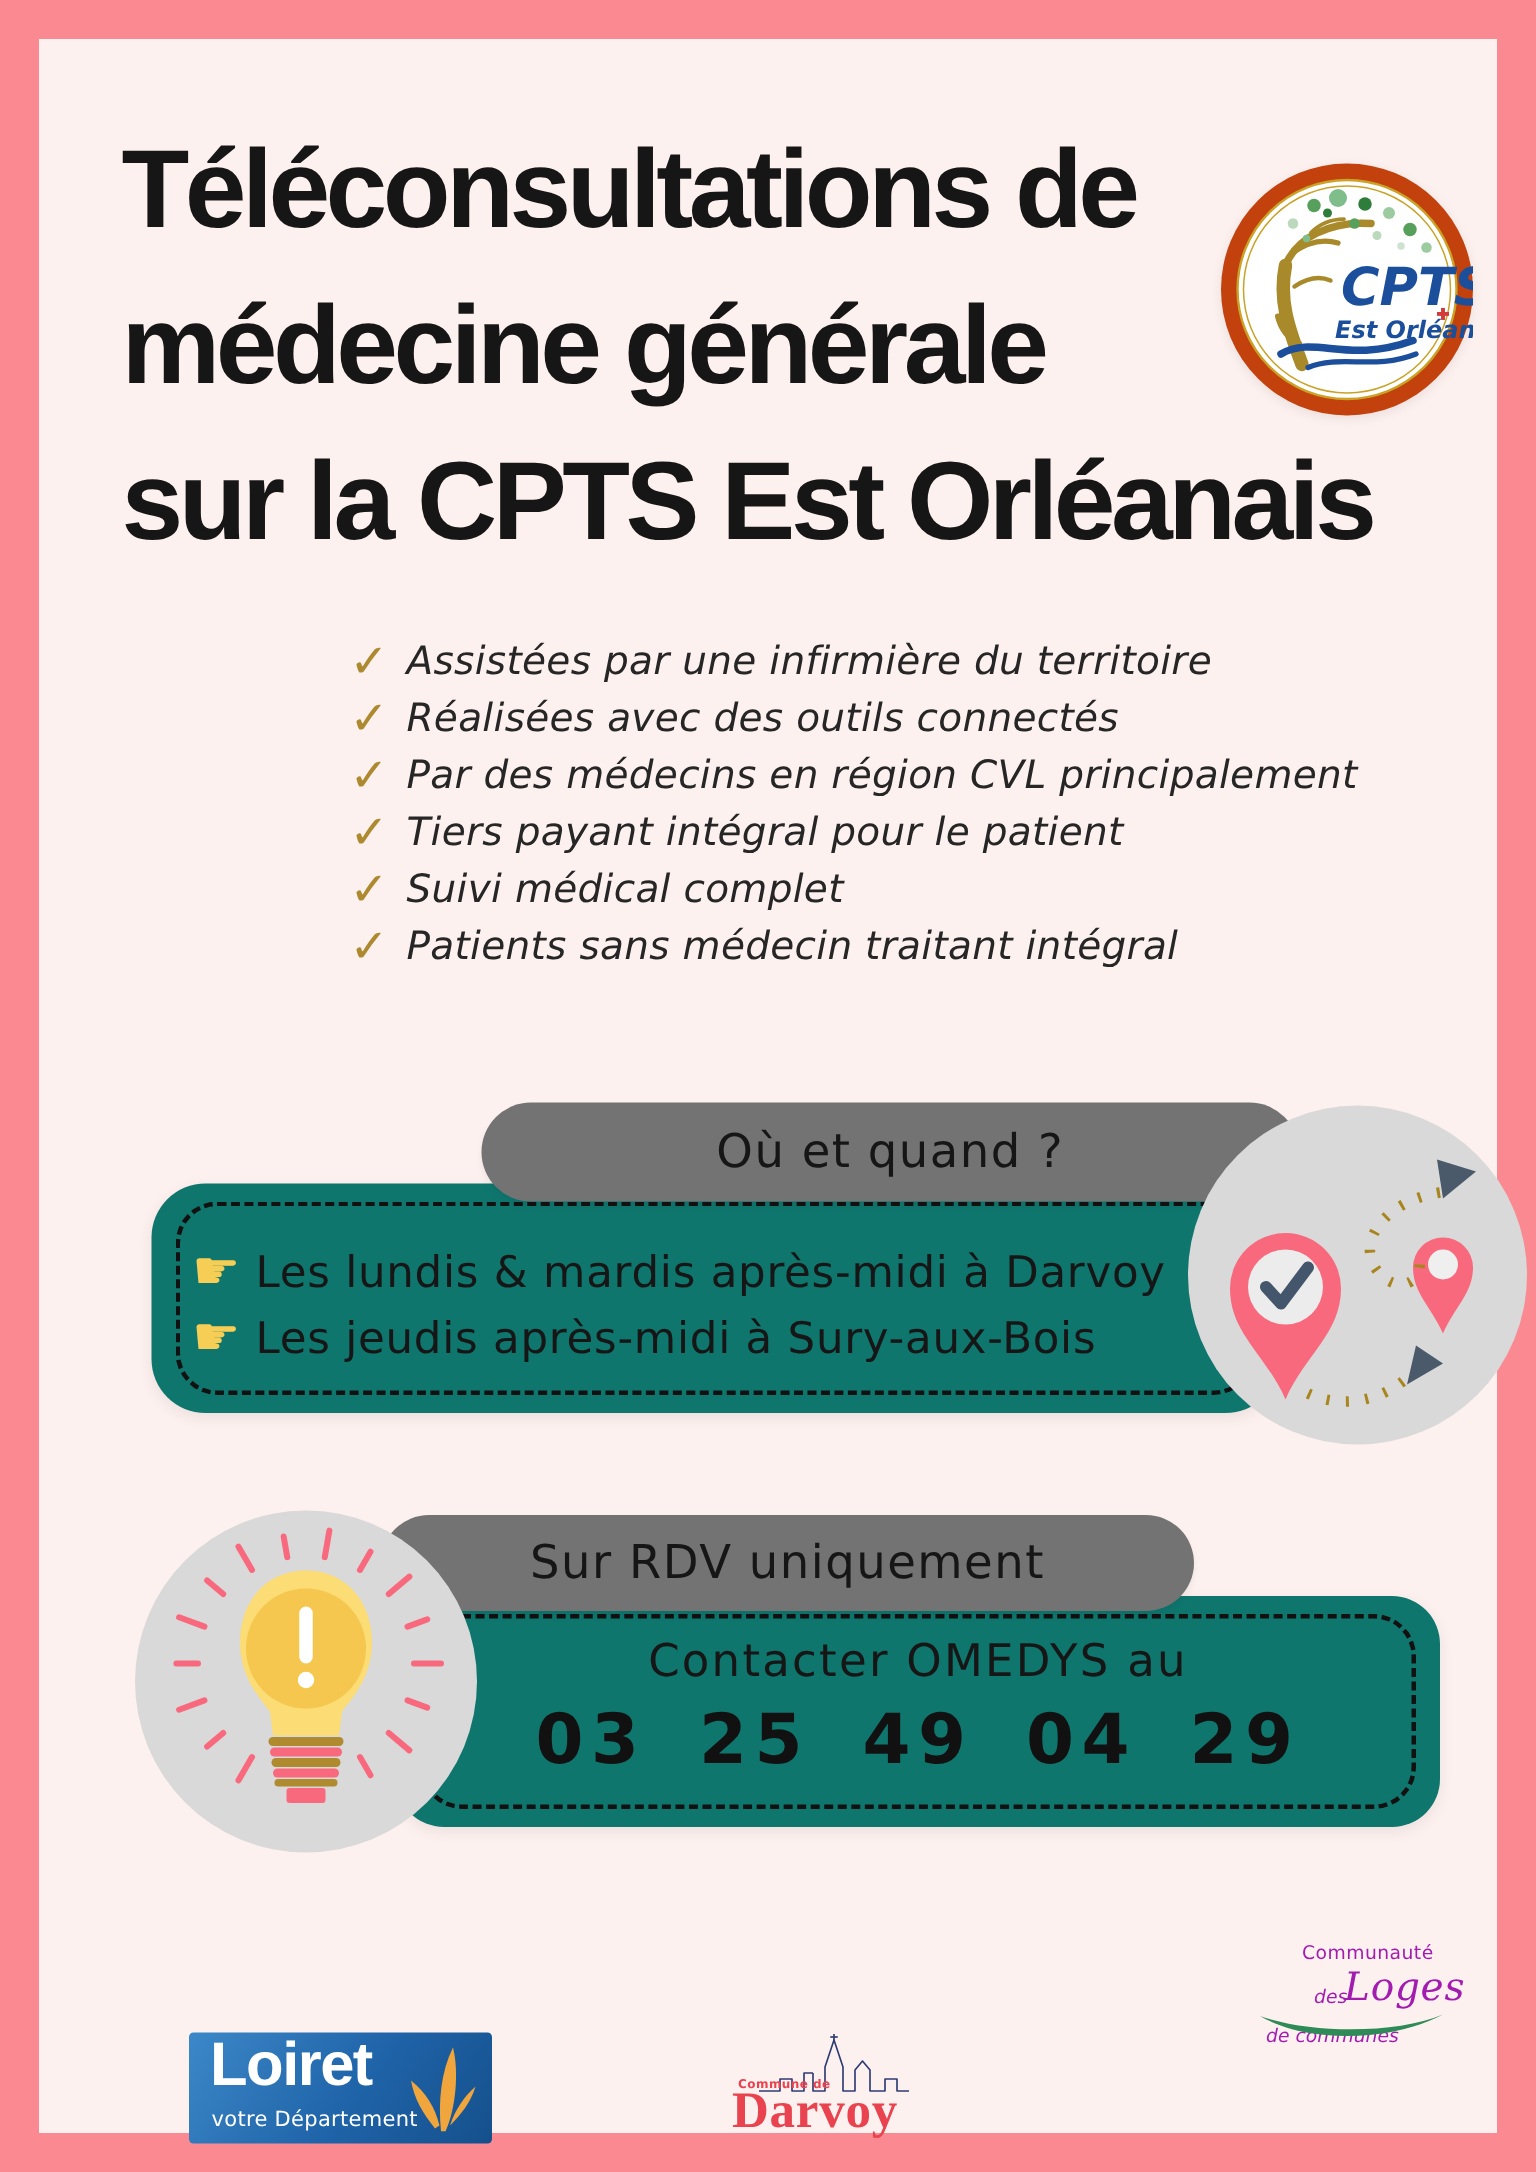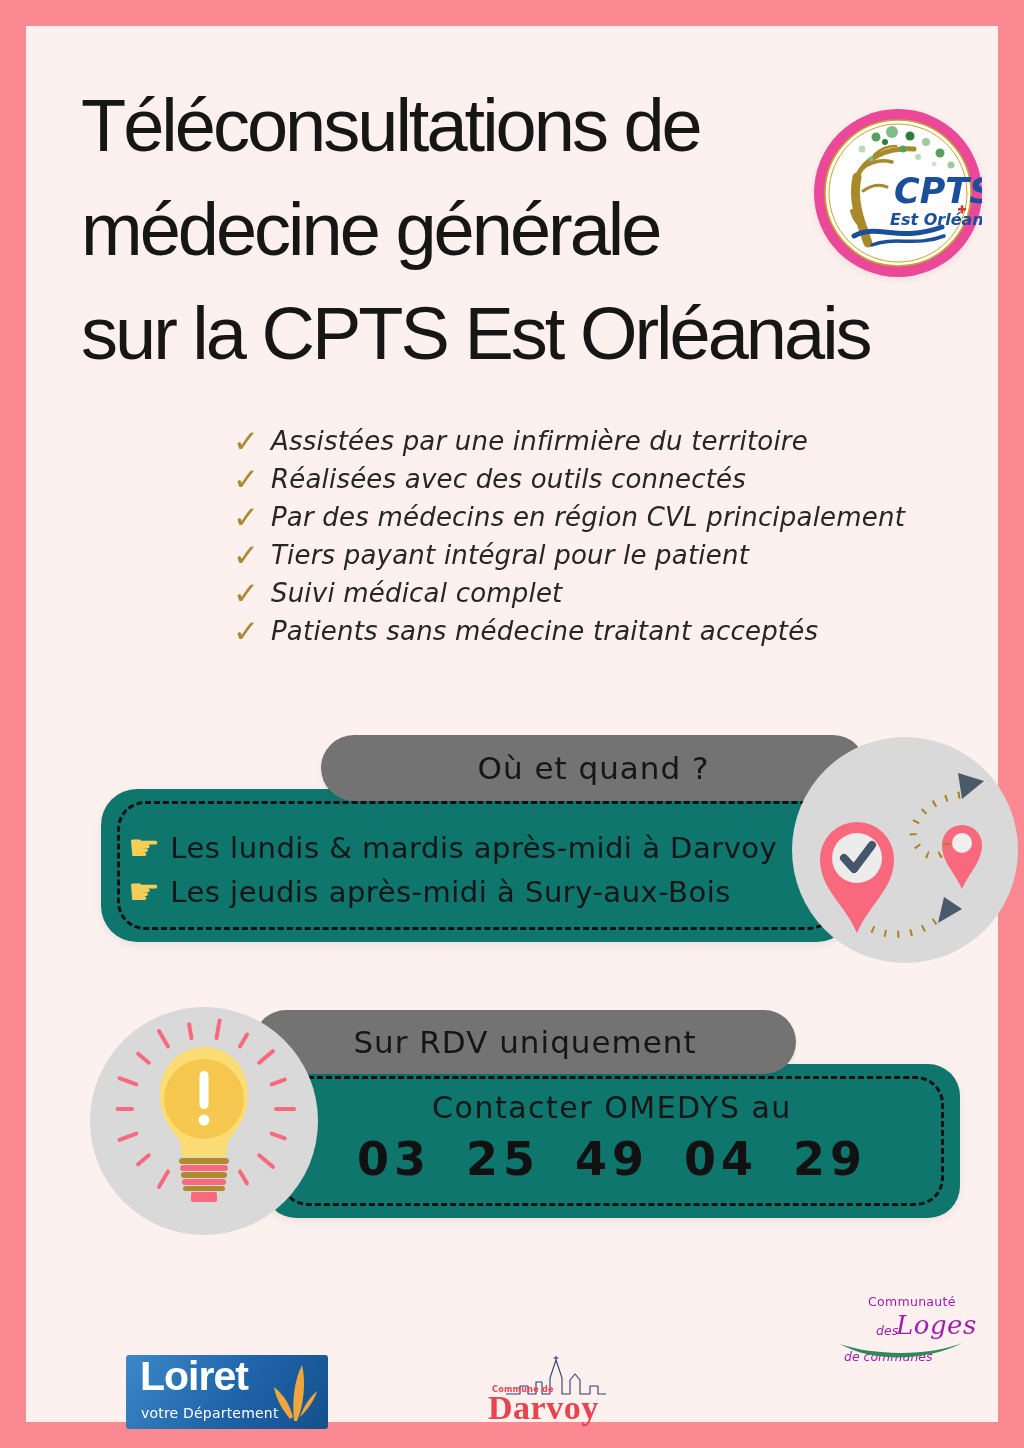--- a/index.html
+++ b/index.html
@@ -11,30 +11,30 @@
     overflow:hidden;
   }
   .canvas {
     position:absolute; inset:26px;
     background:#FDF1EF;
   }
   
   .title {
     position:absolute; left:55px; top:48px;
     font-family:"Liberation Sans", sans-serif;
-    font-weight:normal;
+    font-weight:bold;
     font-size:74px; line-height:104px;
     letter-spacing:-3px;
     color:#161616;
   }
   
   .cpts-logo {
     position:absolute; left:788px; top:83px; width:168px; height:168px;
     border-radius:50%;
-    background:#ec4899;
+    background:#c2410c;
     box-shadow:0 2px 8px rgba(0,0,0,0.08);
   }
   
   .checklist { position:absolute; left:207px; top:396px; }
   .check-row { display:flex; align-items:center; height:38px; }
   .check-mark {
     color:#AD892F; font-size:31px; font-weight:bold;
     margin-right:12px; line-height:1;
   }
   .check-text {
@@ -189,21 +189,21 @@
     <div class="check-row">
       <span class="check-mark">✓</span>
       <span class="check-text">Tiers payant intégral pour le patient</span>
     </div>
     <div class="check-row">
       <span class="check-mark">✓</span>
       <span class="check-text">Suivi médical complet</span>
     </div>
     <div class="check-row">
       <span class="check-mark">✓</span>
-      <span class="check-text">Patients sans médecine traitant acceptés</span>
+      <span class="check-text">Patients sans médecin traitant intégral</span>
     </div>
   </div>
 
   <div class="white-box" style="left:75px; top:763px; width:752px; height:153px;">
     <div class="dash-border"></div>
   </div>
 
   <div class="pill" style="left:295px; top:709px; width:545px;">
     <span class="pill-text">Où et quand ?</span>
   </div>

